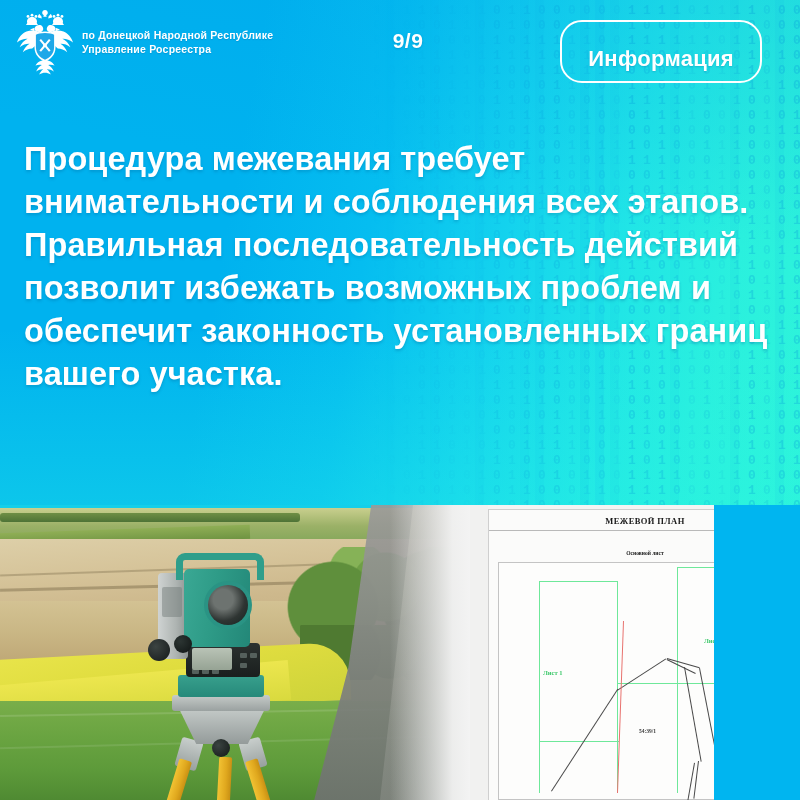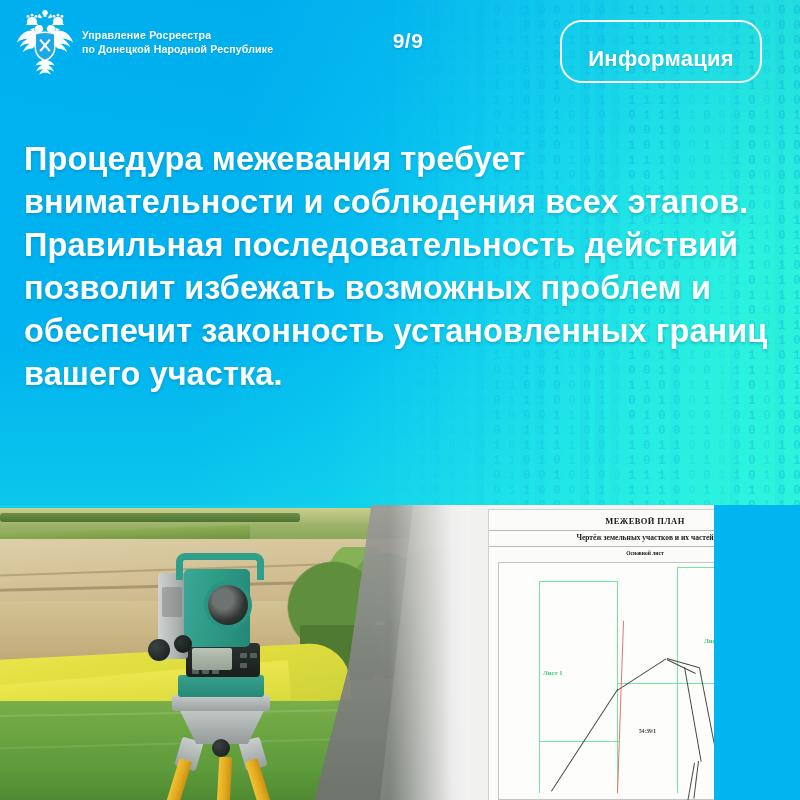--- a/index.html
+++ b/index.html
@@ -1323,22 +1323,22 @@
         </g>
         <g>
           <path d="M31 25c4 0 7.4.9 9.1 1.7v12.4c0 6.5-4 10.6-9.1 12.7-5.1-2.1-9.1-6.2-9.1-12.7V26.7C23.6 25.9 27 25 31 25z" fill="#1fa8e8"></path>
           <path d="M26.2 31.6l9.6 11.5M35.8 31.6l-9.6 11.5" stroke="#ffffff" stroke-width="2.1" fill="none"></path>
           <circle cx="31" cy="37.3" r="1.7" fill="#ffffff"></circle>
         </g>
       </svg>
     </div>
 
     <div class="org-text">
+      <div>по Донецкой Народной Республике</div>
       <div>Управление Росреестра</div>
-      <div>по Донецкой Народной Республике</div>
     </div>
 
     <div class="counter">9/9</div>
 
     <div class="badge">Информация</div>
   </div>
 
   <div class="headline">Процедура межевания требует внимательности и соблюдения всех этапов. Правильная последовательность действий позволит избежать возможных проблем и обеспечит законность установленных границ вашего участка.</div>
 
   <div class="bottom">
@@ -1390,21 +1390,20 @@
         <div class="t-knob2"></div>
       </div>
 
       <div class="photo-fade"></div>
     </div>
 
     <div class="doc">
       <div class="vert-edge"></div>
       <div class="doc-sheet">
         <div class="doc-row doc-t1">МЕЖЕВОЙ ПЛАН</div>
-        <div class="doc-row doc-t2">Чертёж земельных участков и их частей</div>
         <div class="doc-row doc-t3">Основной лист</div>
 
         <div class="doc-frame">
 
           <div class="gline" style="left:40px;top:18px;width:1.3px;height:212px;"></div>
           <div class="gline" style="left:118px;top:18px;width:1.3px;height:212px;"></div>
           <div class="gline" style="left:178px;top:4px;width:1.3px;height:226px;"></div>
           <div class="gline" style="left:265px;top:4px;width:1.3px;height:226px;"></div>
           <div class="gline" style="left:40px;top:18px;width:79px;height:1.3px;"></div>
           <div class="gline" style="left:178px;top:4px;width:88px;height:1.3px;"></div>

